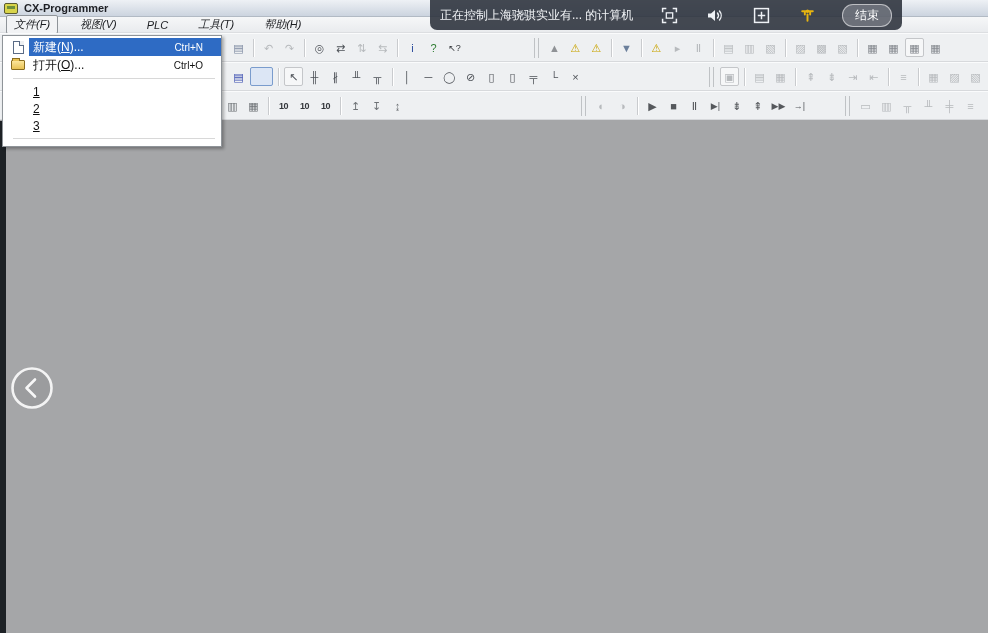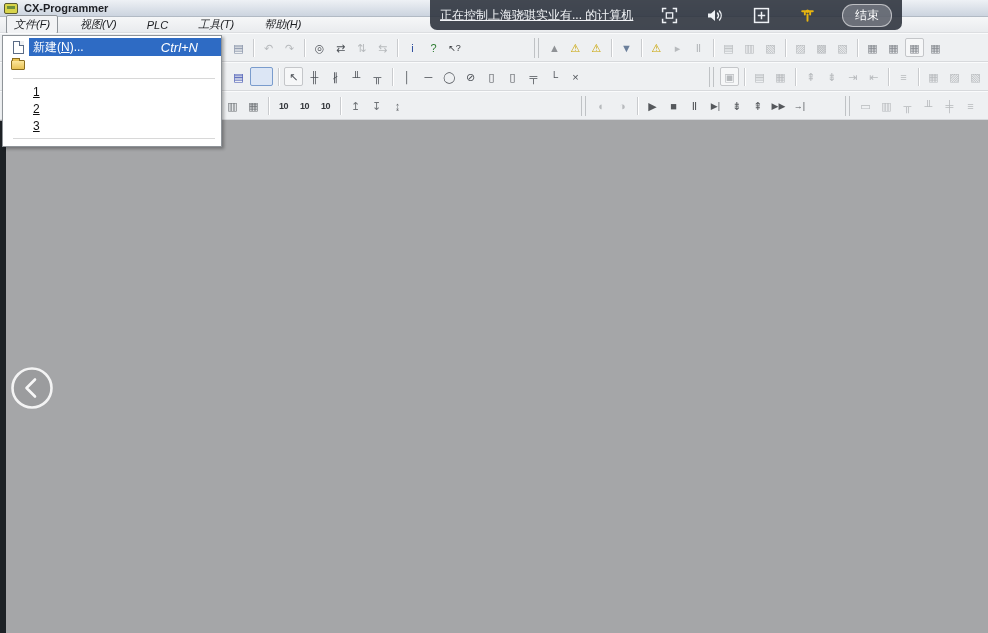--- a/index.html
+++ b/index.html
@@ -53,35 +53,35 @@
   
   .dropdown { position:absolute; left:2px; top:35px; width:220px; background:#ffffff;
     border:1px solid #8f9499; box-shadow:2px 2px 3px rgba(0,0,0,.3); z-index:60;
     padding:2px 0 3px 4px; font-size:12px; color:#111; }
   .menu-item { display:flex; align-items:center; height:18px; }
   .menu-item.recent { height:17px; }
   .mi-gutter { width:22px; display:flex; align-items:center; justify-content:center; flex:0 0 22px; }
   .mi-body { flex:1; display:flex; align-items:center; height:100%; padding-left:4px; }
   .menu-item.hl .mi-body { background:#2e6bc4; color:#ffffff; }
   .mi-label .u { text-decoration:underline; }
-  .mi-short { margin-left:auto; margin-right:23px; font-size:13px;font-style:italic; }
+  .mi-short { margin-left:auto; margin-right:18px; font-size:10px; }
   .menu-sep { height:1px; background:#d8d8d8; margin:4px 6px; }
   .ic-doc { width:11px; height:13px; background:#fff; border:1px solid #5a6b86; position:relative; }
   .ic-doc::after { content:""; position:absolute; right:-1px; top:-1px; width:4px; height:4px;
     background:#eef0f2; border-left:1px solid #5a6b86; border-bottom:1px solid #5a6b86; }
   .ic-folder { width:14px; height:10px; background:linear-gradient(#fbe59a,#e8c254);
     border:1px solid #8a6d1f; border-radius:1px; position:relative; }
   .ic-folder::before { content:""; position:absolute; left:0; top:-3px; width:6px; height:2px;
     background:#e8c254; border:1px solid #8a6d1f; border-bottom:none; }
 
   
   .remote-bar { position:absolute; left:430px; top:0; width:472px; height:30px;
     background:rgba(42,48,58,0.88); border-radius:0 0 7px 7px; z-index:50;
     display:flex; align-items:center; padding:0 8px; }
-  .remote-text { color:#f2f4f7; font-size:12px; margin-left:2px;text-decoration:underline; }
+  .remote-text { color:#f2f4f7; font-size:12px; margin-left:2px; }
   .remote-icons { display:flex; align-items:center; margin-left:auto; gap:28px; }
   .ricon { width:18px; height:18px; display:flex; align-items:center; justify-content:center; }
   .end-btn { margin-left:26px; margin-right:2px; padding:2px 12px; border-radius:11px;
     background:rgba(185,190,197,0.35); border:1px solid rgba(255,255,255,0.55);
     color:#ffffff; font-size:12px; cursor:default; }
 
   
   .workspace { position:absolute; left:0; top:121px; width:988px; height:512px;
     background:#a5a6a8; z-index:1; }
   .edge-strip { position:absolute; left:0; top:121px; width:6px; height:512px;
@@ -253,20 +253,24 @@
         <span class="ic-doc"></span>
       </span>
       <span class="mi-body">
         <span class="mi-label">新建(<span class="u">N</span>)...</span>
         <span class="mi-short">Ctrl+N</span>
       </span>
     </div>
     <div class="menu-item">
       <span class="mi-gutter">
         <span class="ic-folder"></span>
+      </span>
+      <span class="mi-body">
+        <span class="mi-label">打开(<span class="u">O</span>)...</span>
+        <span class="mi-short">Ctrl+O</span>
       </span>
     </div>
     <div class="menu-sep"></div>
     <div class="menu-item recent">
       <span class="mi-gutter"></span>
       <span class="mi-body">
         <span class="mi-label"><span class="u">1</span></span>
       </span>
     </div>
     <div class="menu-item recent">

